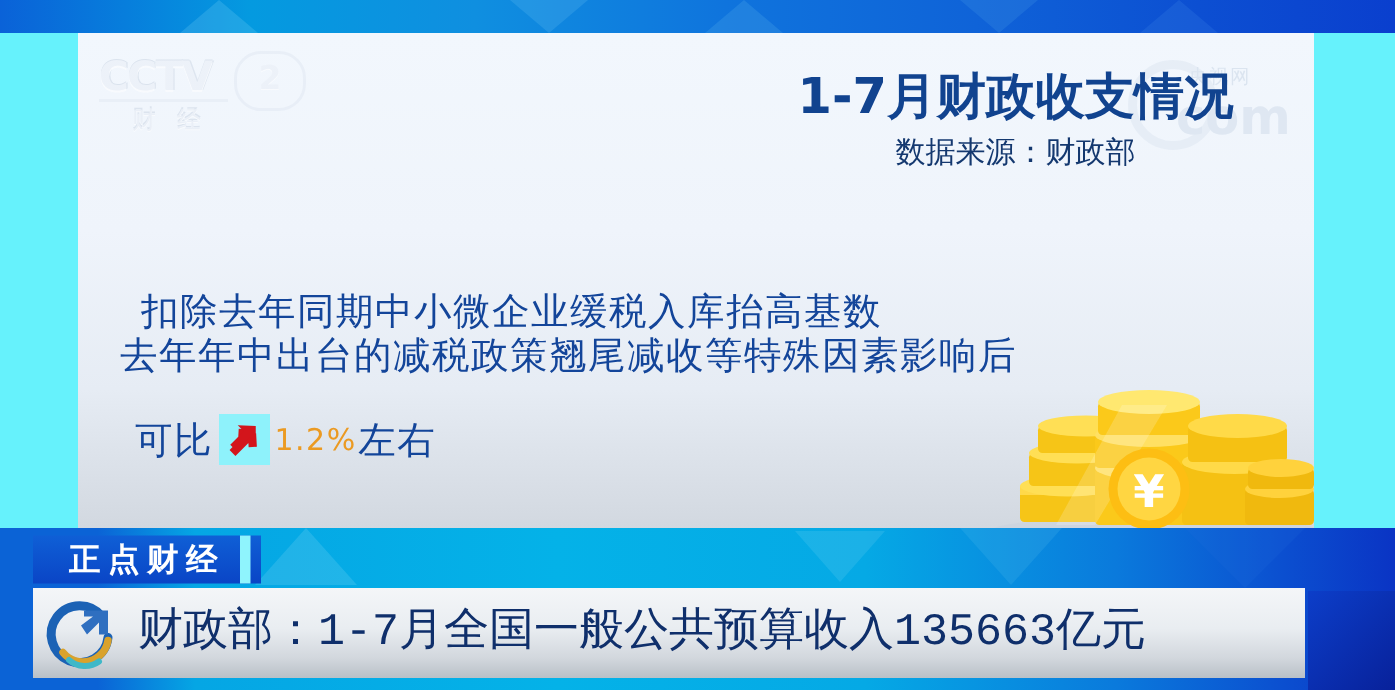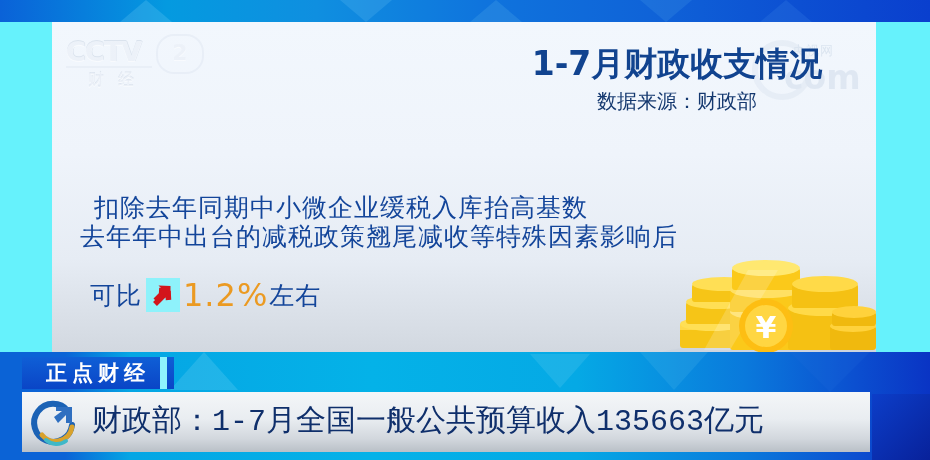--- a/index.html
+++ b/index.html
@@ -85,21 +85,21 @@
   }
   #line1{left:42px;top:141px;margin-top:28px;}
   #line2{left:28px;top:198px;}
   #line3{left:38px;top:254px;display:flex;align-items:center;}
 
   .arrow-box{
     display:inline-block;width:34px;height:34px;background:#8ef2fb;
     position:relative;margin:0 2px 0 4px;vertical-align:-8px;
   }
   .arrow-box svg{position:absolute;left:0;top:0;}
-  .pct{color:#eb9a22;font-size:32px;font-weight:500;margin:0 1px;}
+  .pct{color:#eb9a22;font-size:20px;font-weight:500;margin:0 1px;}
   .tail{color:#13459a;}
 
   
   #coins{position:absolute;left:600px;top:228px;width:230px;height:110px;}
 
   
   #banner{
     position:absolute;left:0;top:352px;width:930px;height:108px;
     background:linear-gradient(90deg,#0b63d6 0%,#0b63d6 7%,#05a6e4 14%,
       #04b2e8 40%,#05a9e5 62%,#0a7adc 80%,#0b4fd0 92%,#0a34c4 100%);

